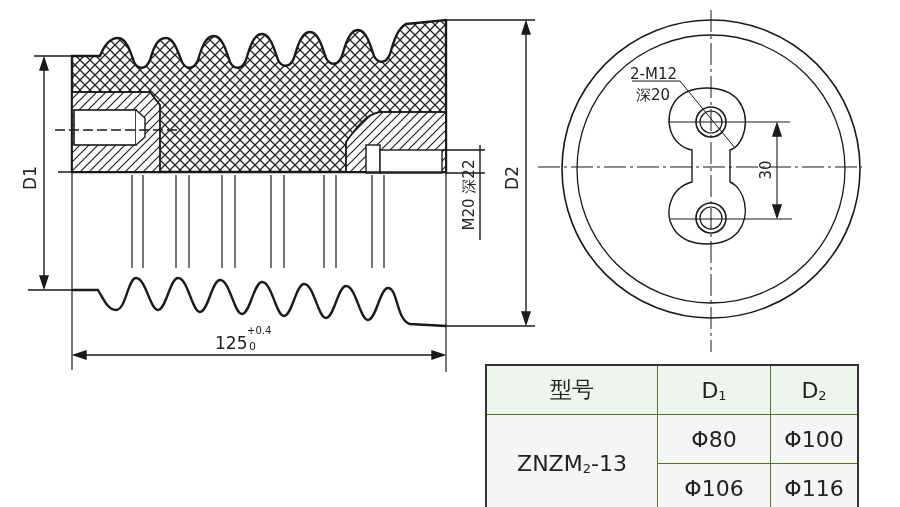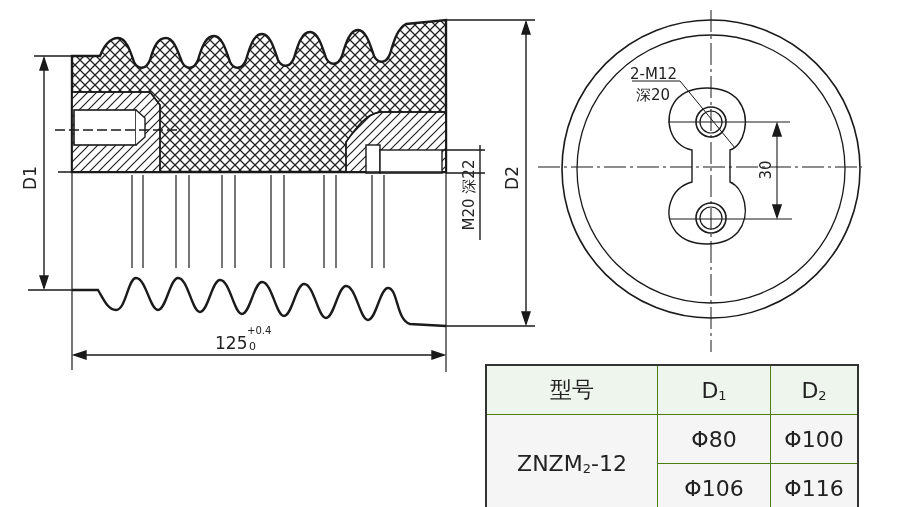--- a/index.html
+++ b/index.html
@@ -108,21 +108,21 @@
 </svg>
 
 <table class="spec-table">
   <tbody>
       <tr>
     <th style="width:162px">型号</th>
     <th style="width:104px"><span>D</span><sub>1</sub></th>
     <th><span>D</span><sub>2</sub></th>
   </tr>
   <tr>
-    <td rowspan="2"><span>ZNZM</span><sub>2</sub><span>-12</span></td>
+    <td rowspan="2"><span>ZNZM</span><sub>2</sub><span>-13</span></td>
     <td>Φ80</td>
     <td>Φ100</td>
   </tr>
   <tr>
     <td>Φ106</td>
     <td>Φ116</td>
   </tr>
 </tbody>
   </table>
 

